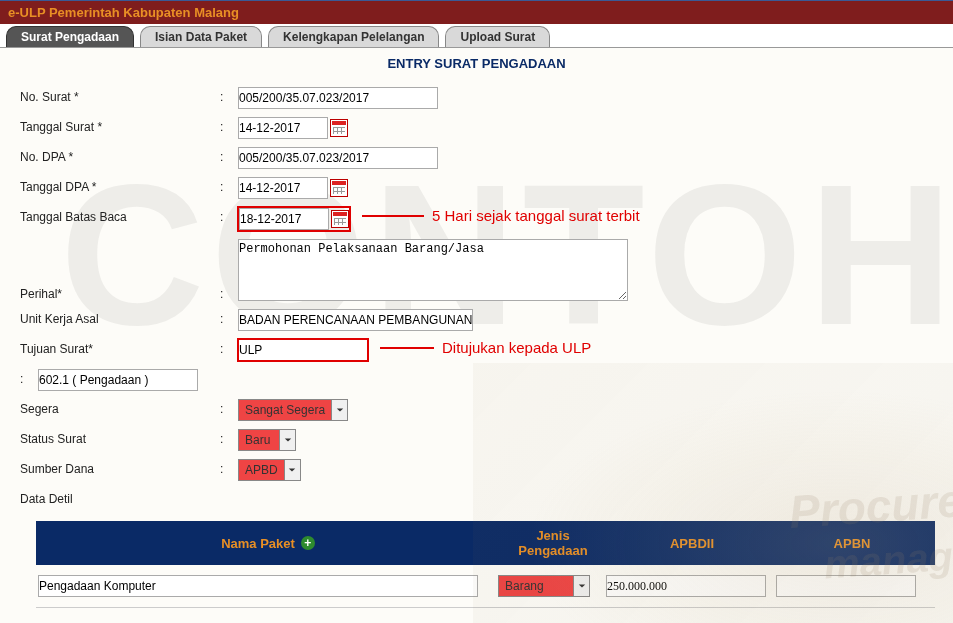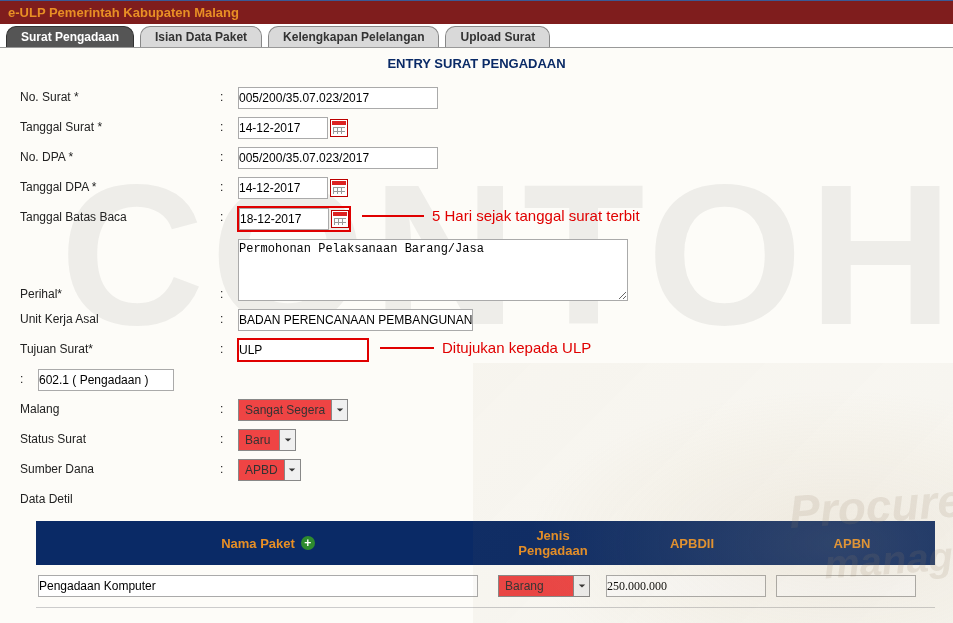--- a/index.html
+++ b/index.html
@@ -322,26 +322,26 @@
     </div>
     <div class="annotation">
       <span class="ann-line l2"></span>
       <span>Ditujukan kepada ULP</span>
     </div>
   </div>
 
   <div class="form-row">
     <div class="colon">:</div>
     <div class="field">
-      <input type="text" style="width: 136px;" value="602.1 ( Pengadaan )">
-    </div>
-  </div>
-
-  <div class="form-row">
-    <div class="form-label">Malang</div>
+      <input type="text" style="width: 160px;" value="602.1 ( Pengadaan )">
+    </div>
+  </div>
+
+  <div class="form-row">
+    <div class="form-label">Segera</div>
     <div class="colon">:</div>
     <div class="field">
       <div class="select-wrap">
         <span class="val">Sangat Segera</span>
         <span class="caret">
           <svg viewBox="0 0 10 10">
               <path d="M1 3 L5 7 L9 3 Z" fill="#333"></path>
             </svg>
         </span>
       </div>

